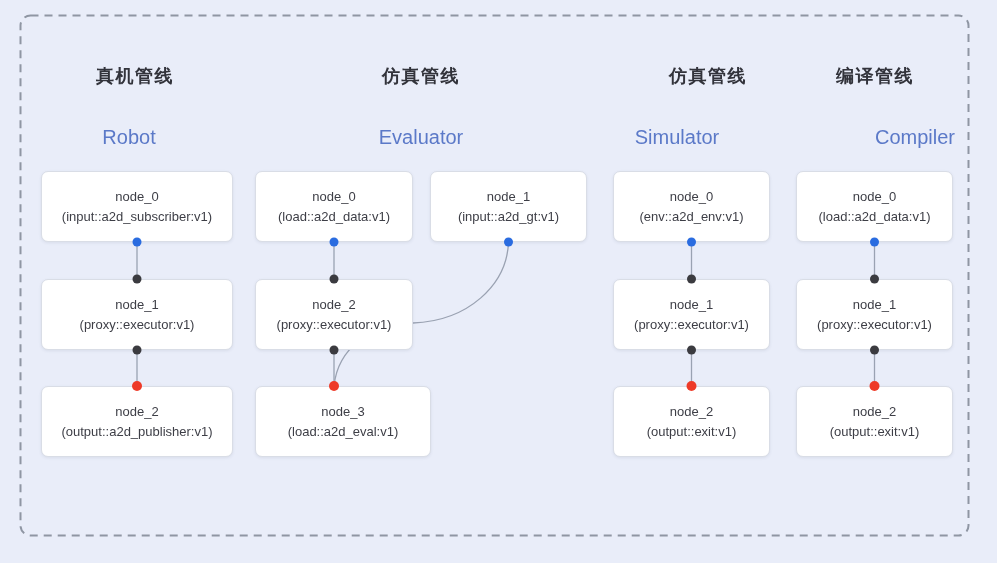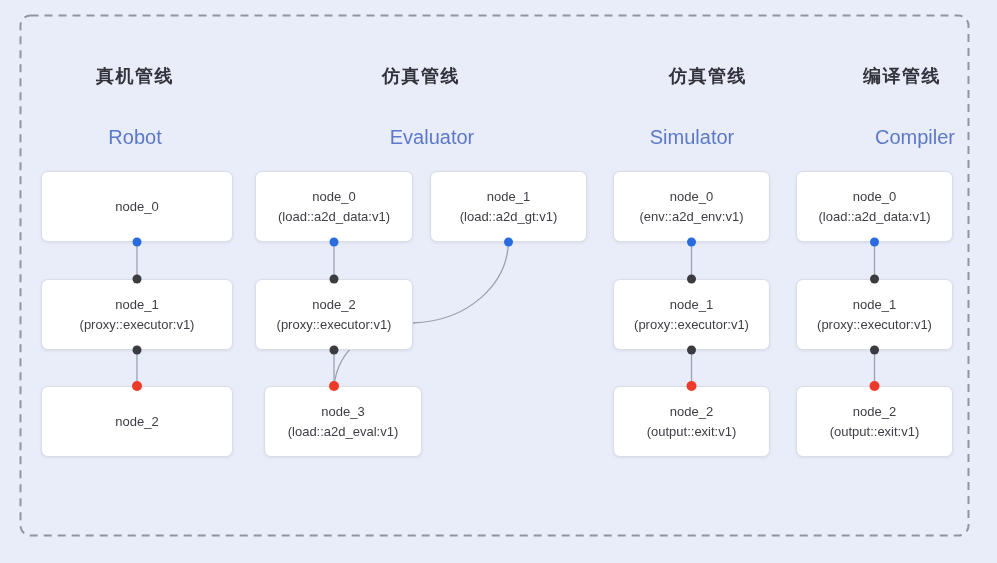--- a/index.html
+++ b/index.html
@@ -105,52 +105,54 @@
     <path class="edge" d="M508.5 242 C507 285 468 321 413 323 C370 325 338 348 334 386"></path>
 
     <path class="edge" d="M691.5 242 V279"></path>
     <path class="edge" d="M691.5 350 V386"></path>
 
     <path class="edge" d="M874.5 242 V279"></path>
     <path class="edge" d="M874.5 350 V386"></path>
   </svg>
 
   <div class="ptitle zh" style="left:135px">真机管线</div>
-  <div class="ptitle en" style="left:135px">Robot</div>
+  <div class="ptitle en" style="left:129px">Robot</div>
   <div class="ptitle zh" style="left:421px">仿真管线</div>
-  <div class="ptitle en" style="left:432px">Evaluator</div>
+  <div class="ptitle en" style="left:421px">Evaluator</div>
   <div class="ptitle zh" style="left:708px">仿真管线</div>
-  <div class="ptitle en" style="left:692px">Simulator</div>
-  <div class="ptitle zh" style="left:902px">编译管线</div>
+  <div class="ptitle en" style="left:677px">Simulator</div>
+  <div class="ptitle zh" style="left:875px">编译管线</div>
   <div class="ptitle en" style="left:915px">Compiler</div>
 
   <div class="node" style="left:41px;top:171px;width:192px">
     <div class="nname">node_0</div>
+    <div class="ntype">(input::a2d_subscriber:v1)</div>
   </div>
   <div class="node" style="left:41px;top:279px;width:192px">
     <div class="nname">node_1</div>
     <div class="ntype">(proxy::executor:v1)</div>
   </div>
   <div class="node" style="left:41px;top:386px;width:192px">
     <div class="nname">node_2</div>
+    <div class="ntype">(output::a2d_publisher:v1)</div>
   </div>
 
   <div class="node" style="left:255px;top:171px;width:158px">
     <div class="nname">node_0</div>
     <div class="ntype">(load::a2d_data:v1)</div>
   </div>
   <div class="node" style="left:430px;top:171px;width:157px">
     <div class="nname">node_1</div>
-    <div class="ntype">(load::a2d_gt:v1)</div>
+    <div class="ntype">(input::a2d_gt:v1)</div>
   </div>
   <div class="node" style="left:255px;top:279px;width:158px">
     <div class="nname">node_2</div>
     <div class="ntype">(proxy::executor:v1)</div>
   </div>
-  <div class="node" style="left:264px;top:386px;width:158px">
+  <div class="node" style="left:255px;top:386px;width:176px">
     <div class="nname">node_3</div>
     <div class="ntype">(load::a2d_eval:v1)</div>
   </div>
 
   <div class="node" style="left:613px;top:171px;width:157px">
     <div class="nname">node_0</div>
     <div class="ntype">(env::a2d_env:v1)</div>
   </div>
   <div class="node" style="left:613px;top:279px;width:157px">
     <div class="nname">node_1</div>

